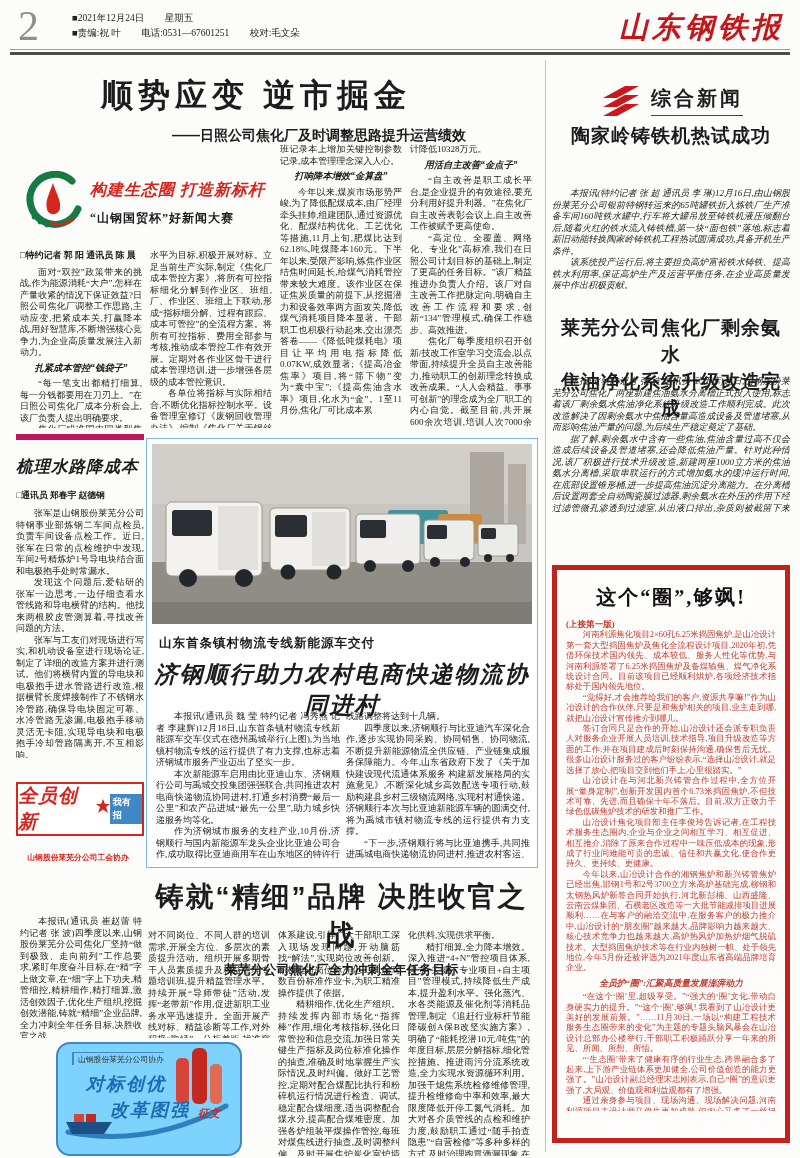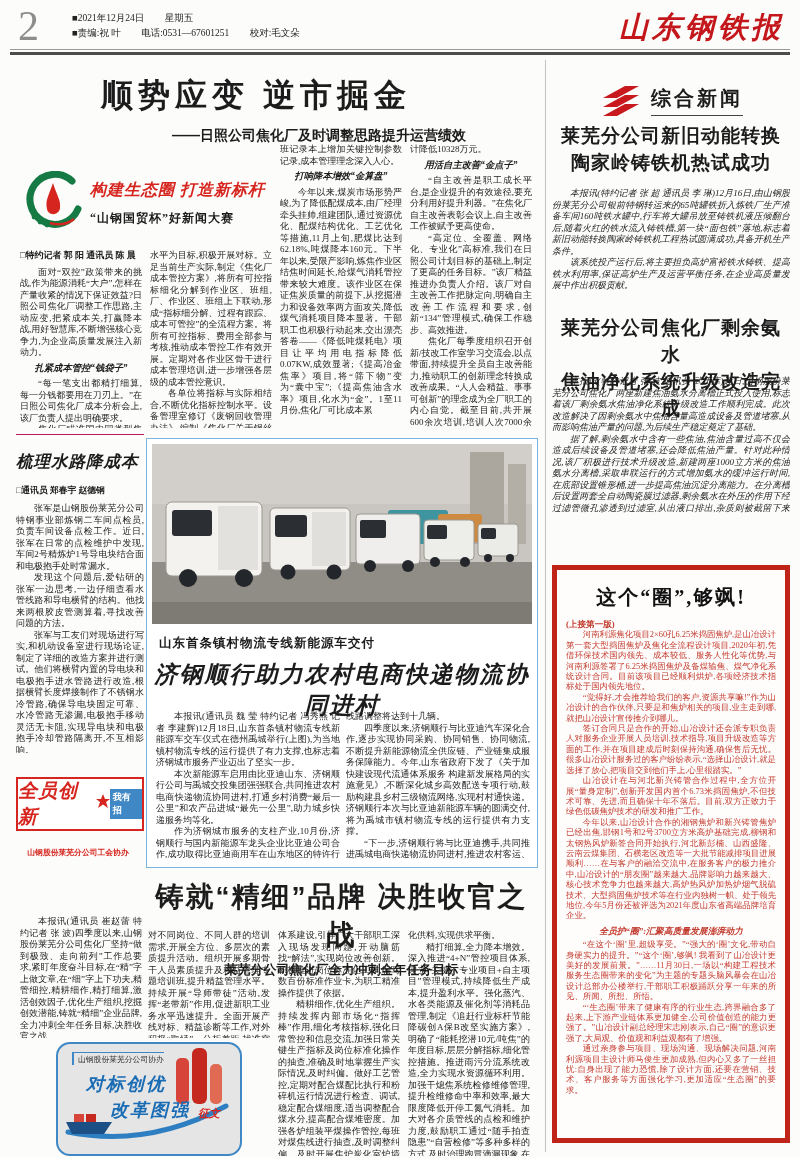--- a/index.html
+++ b/index.html
@@ -30,21 +30,21 @@
   #banner-l1{color:#d6251f;font-weight:bold;font-style:italic;font-size:16px;white-space:nowrap;letter-spacing:1px;}
   #banner-l2{font-weight:bold;font-size:12px;margin-top:9px;white-space:nowrap;letter-spacing:1px;}
   .mcol{position:absolute;width:122px;}
   #mc1{left:4px;top:190px;height:178px;}
   #mc2{left:134px;top:190px;height:178px;}
   #mc3{left:264px;top:84px;height:284px;}
   #mc4{left:394px;top:84px;height:284px;}
   .byline{font-weight:bold;text-indent:0;margin-bottom:5px;font-size:9px;}
 
   
-  #rail{left:16px;top:434px;width:128px;height:424px;border-top:1px solid #be185d;}
+  #rail{left:16px;top:434px;width:128px;height:424px;border-top:6px solid #be185d;}
   #rail-title{font-size:16.5px;font-weight:bold;font-style:italic;letter-spacing:1px;margin:16px 0 12px 0;white-space:nowrap;}
   #rail-byline{font-size:8.8px;font-weight:bold;margin-bottom:6px;}
   #rail-body{height:250px;}
   #innov-box{position:absolute;left:0px;top:342px;width:124px;height:50px;border:2px solid #d6251f;
              display:flex;align-items:center;justify-content:space-around;background:#fff;}
   #innov-title{color:#d6251f;font-weight:bold;font-style:italic;font-size:19px;letter-spacing:1px;}
   #innov-tag{background:#3f88c5;color:#fff;font-size:9px;padding:2px 3px;font-weight:bold;}
   #innov-cap{position:absolute;left:0;top:412px;width:124px;text-align:center;color:#d6251f;font-size:7.8px;font-weight:bold;white-space:nowrap;}
 
   
@@ -60,21 +60,21 @@
   #bottom-title{margin:8px 0 0 130px;text-align:center;font-size:28px;font-weight:bold;letter-spacing:2px;
                 font-family:"Liberation Sans",sans-serif;}
   #bottom-sub{margin:7px 0 0 130px;text-align:center;font-size:13px;font-weight:bold;
               font-family:"Liberation Sans",sans-serif;}
   .bcol{position:absolute;width:122px;}
   #bc0{left:4px;top:46px;height:122px;}
   #bc1{left:132px;top:60px;height:108px;}
   #bc2{left:262px;top:60px;height:226px;}
   #bc3{left:392px;top:60px;height:226px;}
   #essay-box{position:absolute;left:40px;top:172px;width:182px;height:110px;border:2px solid #3f88c5;
-             border-radius:14px;background:#e5e5e5;overflow:hidden;}
+             border-radius:14px;background:#7dd3fc;overflow:hidden;}
   #essay-cohost{position:absolute;left:14px;top:8px;font-size:7.8px;color:#333;border-left:2px solid #3f88c5;
                 border-top:1px solid #3f88c5;padding:1px 0 0 4px;white-space:nowrap;}
   #essay-l1{position:absolute;left:28px;top:28px;color:#1a6cb4;font-weight:bold;font-style:italic;font-size:18px;letter-spacing:2px;}
   #essay-l2{position:absolute;left:52px;top:54px;color:#1a6cb4;font-weight:bold;font-style:italic;font-size:18px;letter-spacing:2px;}
   #essay-tag{position:absolute;left:140px;top:62px;color:#d6251f;font-style:italic;font-size:11px;font-weight:bold;}
 
   
   #vrule{left:545px;top:60px;height:1092px;width:0;border-left:1px solid #c2c2c2;}
   #right-col{left:552px;top:60px;width:238px;height:1096px;}
   #sec-hdr{position:absolute;left:0;top:24px;width:238px;display:flex;align-items:center;justify-content:center;}
@@ -267,21 +267,20 @@
   <div id="sec-hdr">
     <svg width="44" height="32" viewBox="0 0 44 32">
       <path d="M4 14 L26 2 L40 2 L18 14 Z" fill="#c8191f"></path>
       <path d="M4 23 L26 11 L40 11 L18 23 Z" fill="#c8191f"></path>
       <path d="M4 32 L26 20 L40 20 L18 32 Z" fill="#c8191f"></path>
     </svg>
     <span id="sec-title">综合新闻</span>
   </div>
 
   <div class="ra-title" id="ra1-title">
-    <div>莱芜分公司新旧动能转换</div>
     <div>陶家岭铸铁机热试成功</div>
   </div>
   <div class="ra-body colbody" id="ra1-body">
     <p>本报讯(特约记者 张 超 通讯员 李 琳)12月16日,由山钢股份莱芜分公司银前特钢转运来的65吨罐铁折入炼铁厂生产准备车间160吨铁水罐中,行车将大罐吊放至铸铁机液压倾翻台后,随着火红的铁水流入铸铁槽,第一块“面包铁”落地,标志着新旧动能转换陶家岭铸铁机工程热试圆满成功,具备开机生产条件。</p>
     <p>该系统投产运行后,将主要担负高炉富裕铁水铸铁、提高铁水利用率,保证高炉生产及运营平衡任务,在企业高质量发展中作出积极贡献。</p>
   </div>
 
   <div class="ra-title" id="ra2-title">
     <div>莱芜分公司焦化厂剩余氨水</div>
     <div>焦油净化系统升级改造完成</div>
@@ -292,20 +291,21 @@
   </div>
 
   <div id="red-box">
     <div id="rb-title">这个“圈”,够飒!</div>
     <div id="rb-body">
       <span id="rb-note">(上接第一版)</span>
       <p>河南利源焦化项目2×60孔6.25米捣固焦炉,是山冶设计第一套大型捣固焦炉及焦化全流程设计项目,2020年初,凭借环保技术国内领先、成本较低、服务人性化等优势,与河南利源签署了6.25米捣固焦炉及备煤输焦、煤气净化系统设计合同。目前该项目已经顺利烘炉,各项经济技术指标处于国内领先地位。</p>
       <p>“觉得好,才会推荐给我们的客户,资源共享嘛!”作为山冶设计的合作伙伴,只要是和焦炉相关的项目,业主走到哪,就把山冶设计宣传推介到哪儿。</p>
       <p>签订合同只是合作的开始,山冶设计还会派专职负责人对服务企业开展人员培训,技术指导,项目升级改造等方面的工作,并在项目建成后时刻保持沟通,确保售后无忧。很多山冶设计服务过的客户纷纷表示,“选择山冶设计,就是选择了放心,把项目交到他们手上,心里很踏实。”</p>
       <p>山冶设计在与河北新兴铸管合作过程中,全方位开展“量身定制”,创新开发国内首个6.73米捣固焦炉,不但技术可靠、先进,而且确保十年不落后。目前,双方正致力于绿色低碳焦炉技术的研发和推广工作。</p>
+      <p>山冶设计焦化项目部主任李俊玲告诉记者,在工程技术服务生态圈内,企业与企业之间相互学习、相互促进、相互推介,消除了原来合作过程中一味压低成本的现象,形成了行业间难能可贵的忠诚、信任和共赢文化,使合作更持久、更持续、更健康。</p>
       <p>今年以来,山冶设计合作的湘钢焦炉和新兴铸管焦炉已经出焦,邯钢1号和2号3700立方米高炉基础完成,柳钢和太钢热风炉新签合同开始执行,河北新彭楠、山西盛隆、云南云煤集团、石横老区改造等一大批节能减排项目进展顺利……在与客户的融洽交流中,在服务客户的极力推介中,山冶设计的“朋友圈”越来越大,品牌影响力越来越大、核心技术竞争力也越来越大,高炉热风炉加热炉烟气脱硫技术、大型捣固焦炉技术等在行业内独树一帜、处于领先地位,今年5月份还被评选为2021年度山东省高端品牌培育企业。</p>
       <p class="subhead">全员护“圈”:汇聚高质量发展澎湃动力</p>
       <p>“在这个‘圈’里,超级享受。”“强大的‘圈’文化,带动自身硬实力的提升。”“这个‘圈’,够飒! 我看到了山冶设计更美好的发展前景。”……11月30日,一场以“构建工程技术服务生态圈带来的变化”为主题的专题头脑风暴会在山冶设计总部办公楼举行,干部职工积极踊跃分享一年来的所见、所闻、所想、所悟。</p>
       <p>“‘生态圈’带来了健康有序的行业生态,跨界融合多了起来,上下游产业链体系更加健全,公司价值创造的能力更强了。”山冶设计副总经理宋志刚表示,自己“圈”的意识更强了,大局观、价值观和利益观都有了增强。</p>
       <p>通过亲身参与项目、现场沟通、现场解决问题,河南利源项目主设计师马俊生更加成熟,但内心又多了一丝担忧:自身出现了能力恐慌,除了设计方面,还要在营销、技术、客户服务等方面强化学习,更加适应“生态圈”的要求。</p>
       
     </div>
   </div>
 </div>
 

